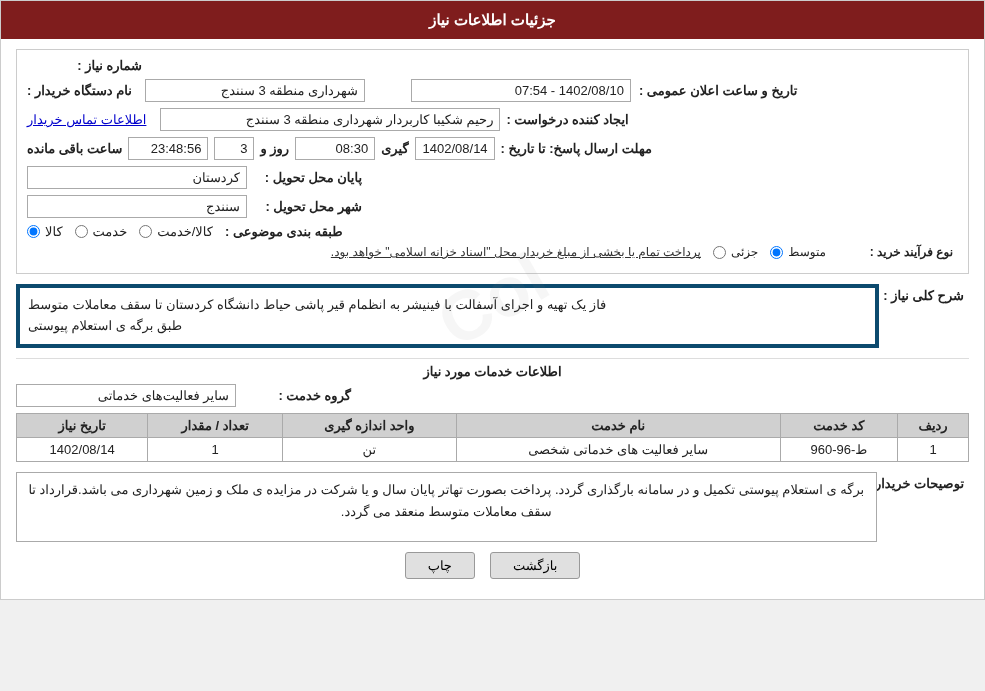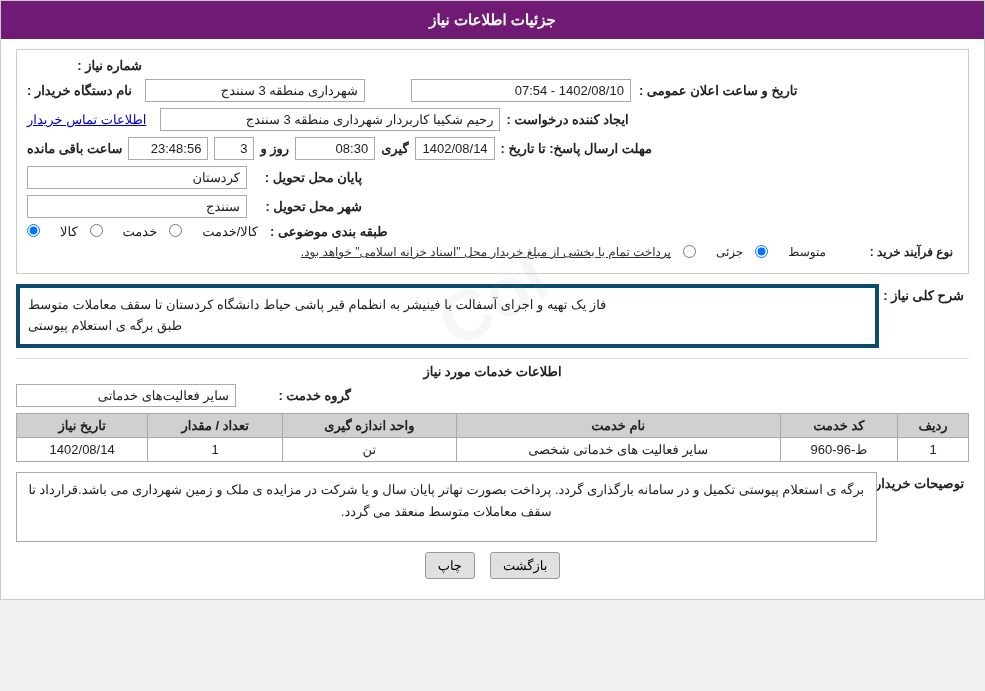--- a/index.html
+++ b/index.html
@@ -10,21 +10,21 @@
       direction: rtl;
       color: #222;
     }
     .page-container {
       width: 985px;
       margin: 0 auto;
       background: #fff;
       border: 1px solid #ccc;
     }
     .header-bar {
-      background: #701a75;
+      background: #7f1d1d;
       color: #fff;
       text-align: center;
       padding: 10px 0;
       font-size: 15px;
       font-weight: bold;
     }
     .content {
       padding: 10px 15px;
     }
     .form-section {
@@ -110,22 +110,22 @@
     }
     .radio-row {
       display: flex;
       align-items: center;
       justify-content: flex-end;
       gap: 12px;
       margin-bottom: 6px;
     }
     .radio-item {
       display: flex;
-      align-items: flex-start;
-      gap: 20px;
+      align-items: center;
+      gap: 5px;
     }
     .farande-row {
       display: flex;
       align-items: center;
       justify-content: flex-end;
       gap: 12px;
       margin-bottom: 6px;
       font-size: 12px;
     }
     .farande-note {
@@ -145,21 +145,21 @@
       width: 100%;
     }
     .button-row {
       display: flex;
       justify-content: center;
       gap: 15px;
       margin-top: 10px;
       margin-bottom: 10px;
     }
     .btn {
-      padding: 5px 12px;
+      padding: 5px 22px;
       font-size: 13px;
       cursor: pointer;
       border: 1px solid #999;
       border-radius: 3px;
       background: #e8e8e8;
     }
     .btn-print {
       background: #e0e0e0;
     }
     .btn-back {

